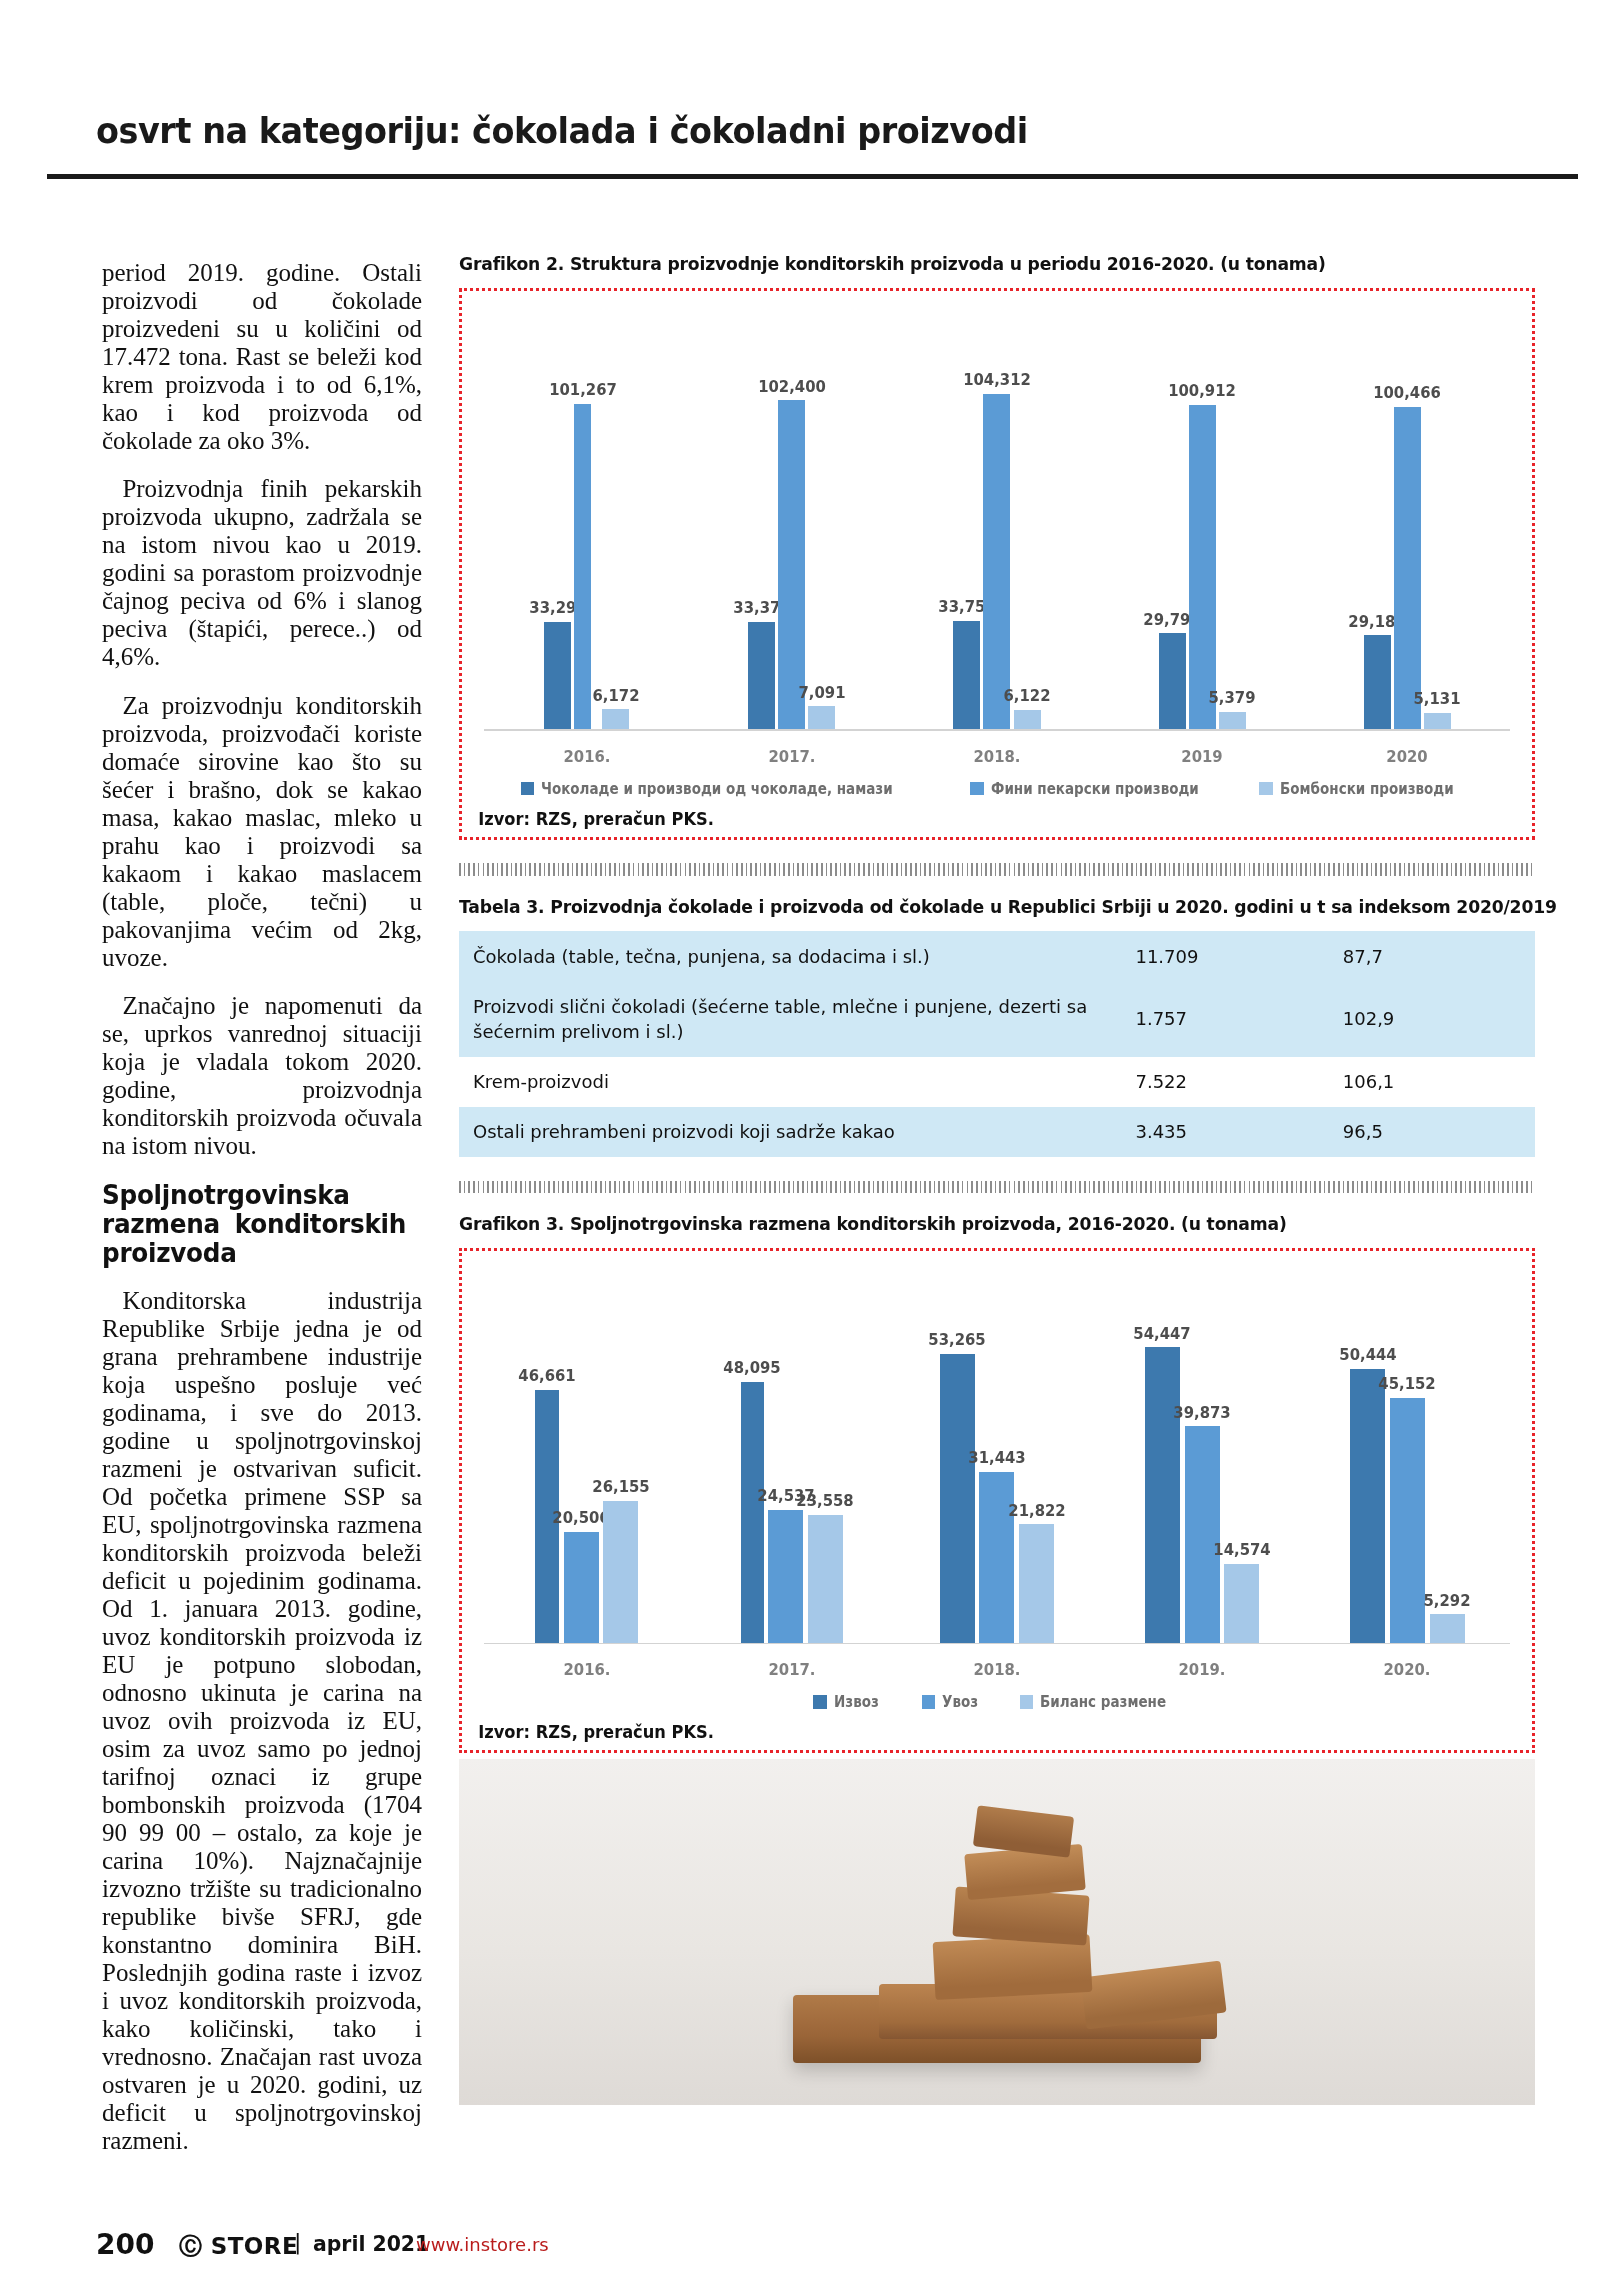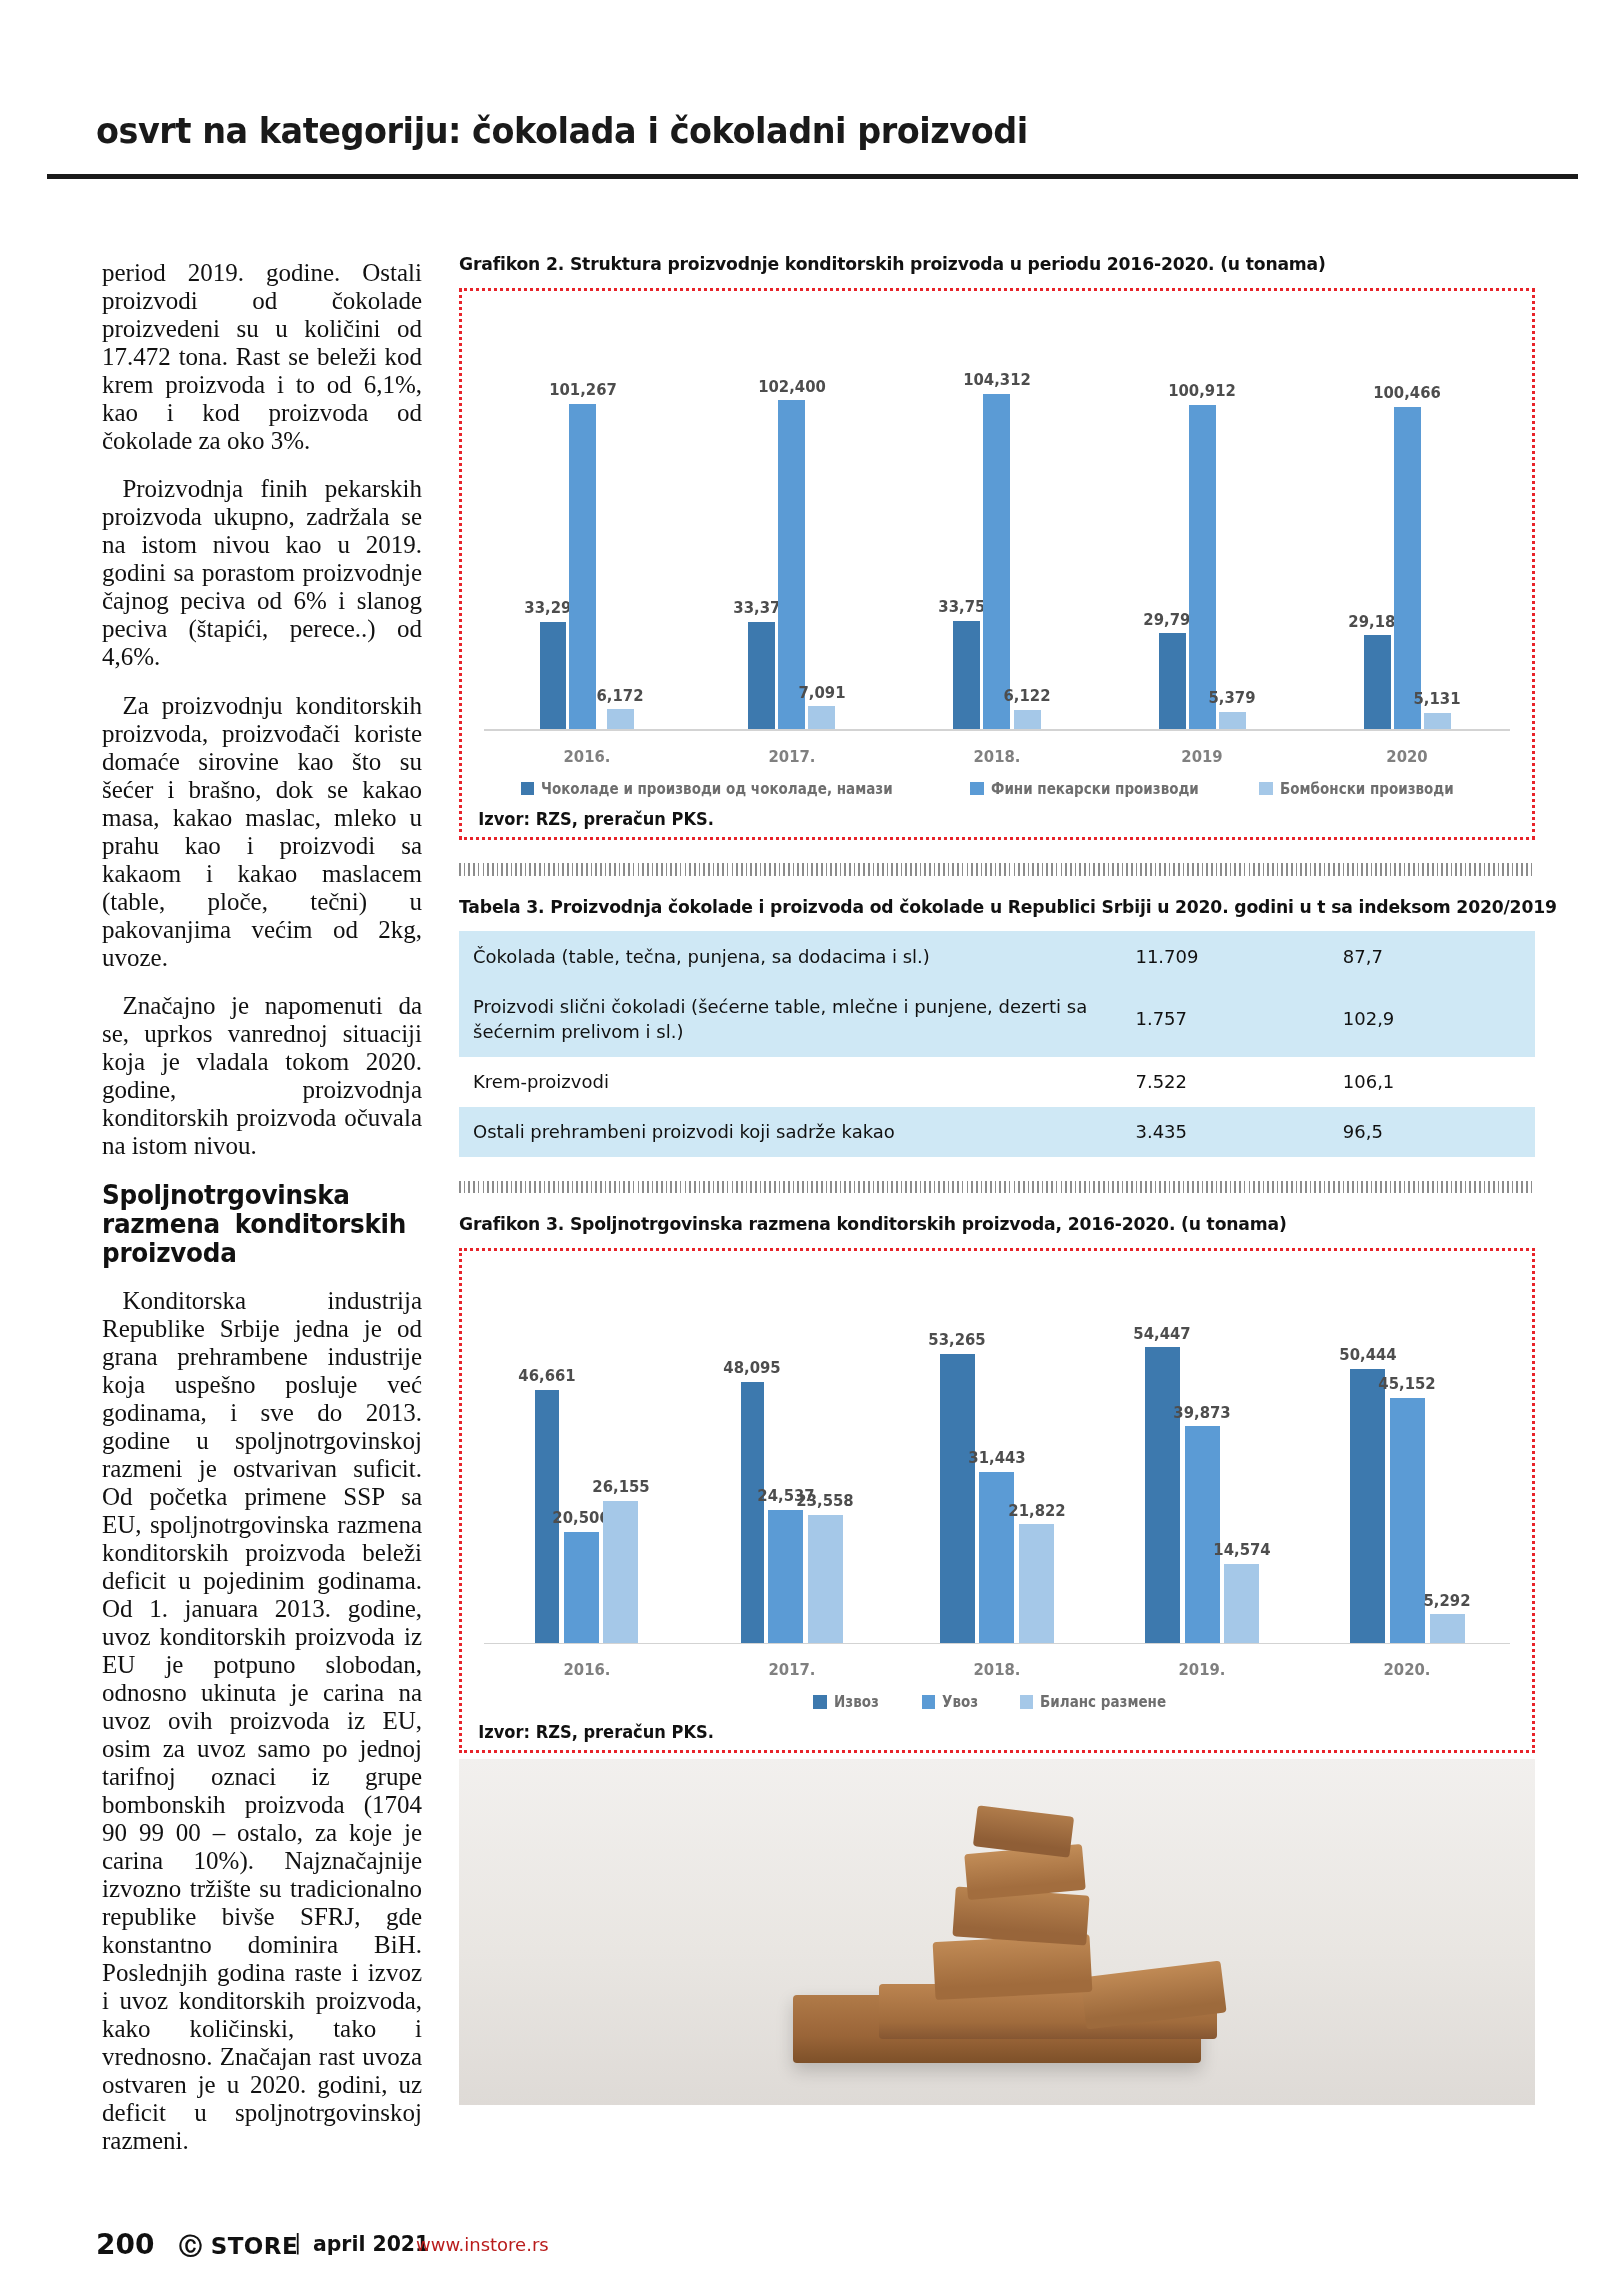--- a/index.html
+++ b/index.html
@@ -264,21 +264,21 @@
   <div class="fig-title">Grafikon 2. Struktura proizvodnje konditorskih proizvoda u periodu 2016-2020. (u tonama)</div>
   <div class="dotted-box">
     <div class="chart-area" id="chart2">
       <div class="plot" style="height:440px;">
         <div class="groups" id="chart2-groups">
             <div class="group" style="width: 94px;">
               <div class="bar-wrap" style="width: 27px; margin-right: 3.1px;">
                 <div class="bar-label" style="bottom: 112px;">33,297</div>
                 <div class="bar" style="height: 107px; background: rgb(61, 121, 174);"></div>
               </div>
-              <div class="bar-wrap" style="width: 27px; margin-right: 11px; align-items: flex-end;">
+              <div class="bar-wrap" style="width: 17px; margin-right: 11px; align-items: flex-end;">
                 <div class="bar-label" style="bottom: 330px;">101,267</div>
                 <div class="bar" style="height: 325px; background: rgb(91, 155, 213);"></div>
               </div>
               <div class="bar-wrap" style="width: 27px; margin-right: 0px;">
                 <div class="bar-label" style="bottom: 24.5px;">6,172</div>
                 <div class="bar" style="height: 20px; background: rgb(165, 200, 232);"></div>
               </div>
             </div>
             <div class="group" style="width: 94px;">
               <div class="bar-wrap" style="width: 27px; margin-right: 3.1px;">

